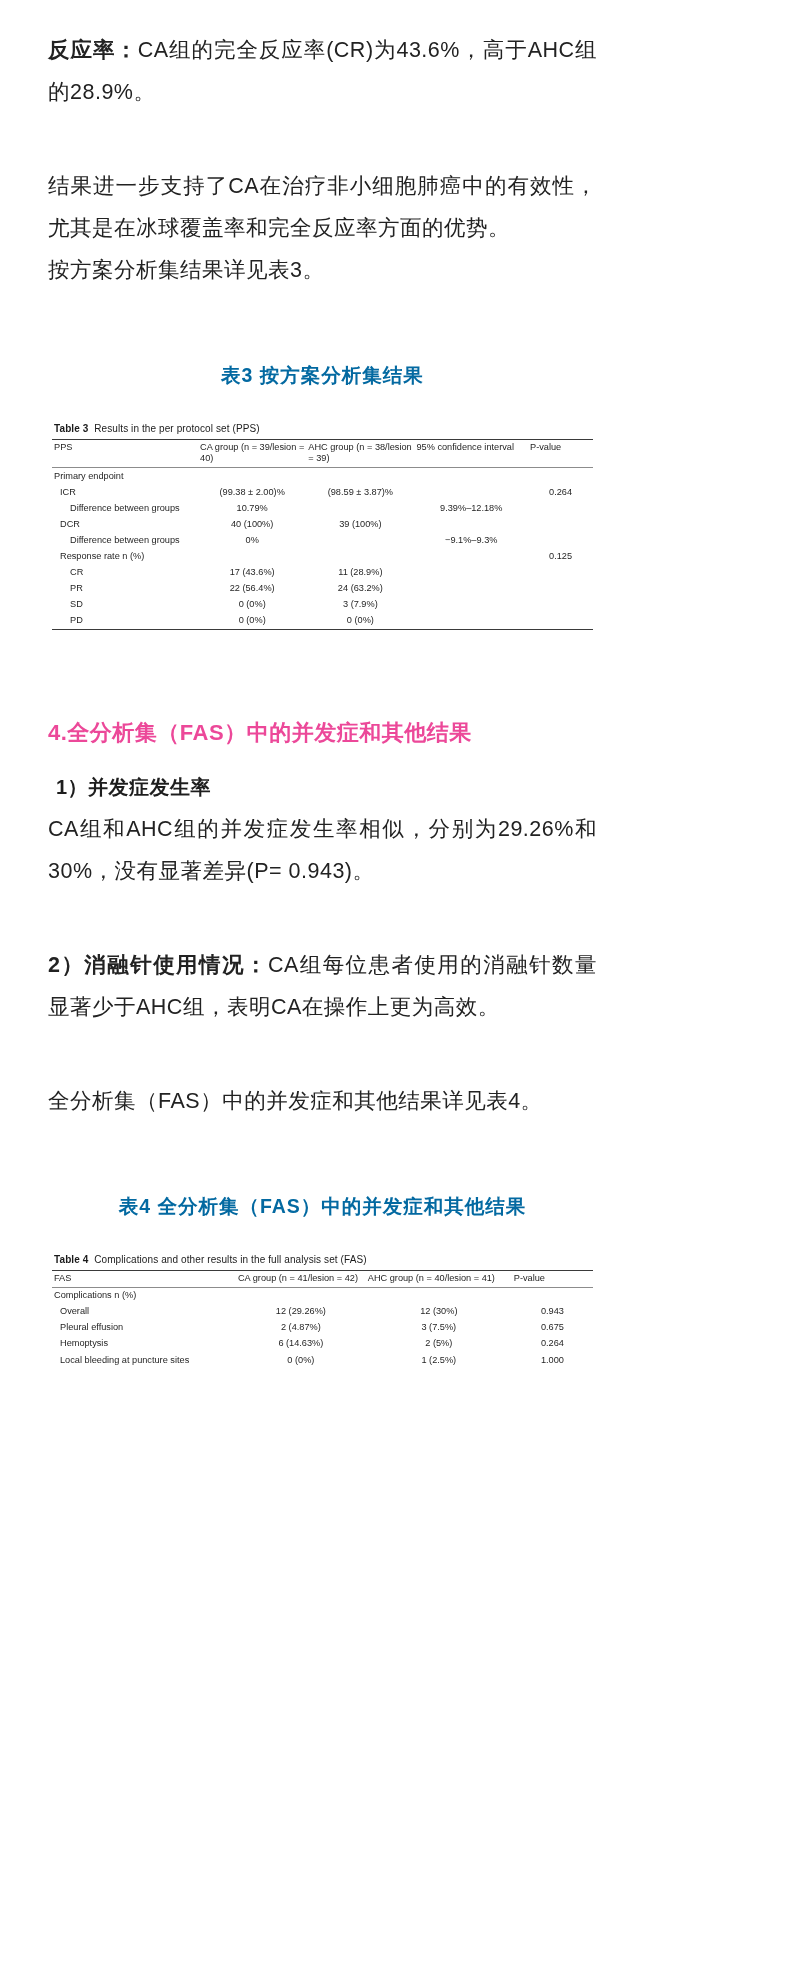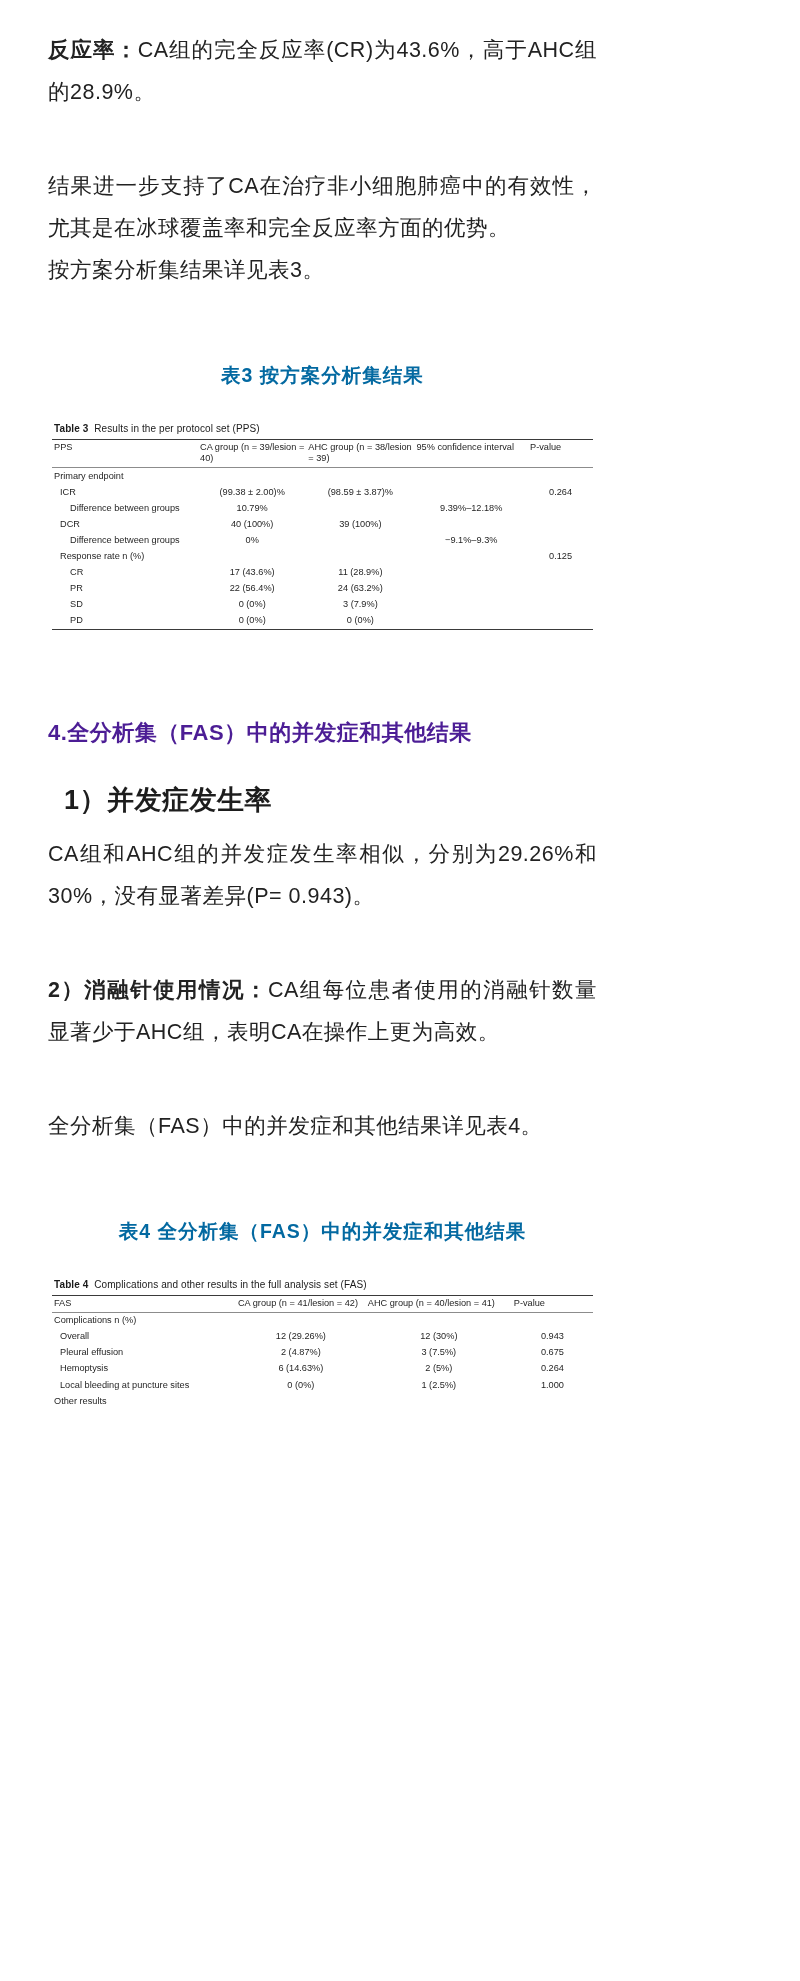--- a/index.html
+++ b/index.html
@@ -39,31 +39,31 @@
     color: #0369a1;
     font-weight: bold;
     font-size: 19.5px;
     letter-spacing: 1px;
     text-align: center;
     margin: 0;
   }
 
   
   .section-heading {
-    color: #4c1d95;
+    color: #ec4899;
     font-weight: bold;
     font-size: 22px;
     letter-spacing: 0.5px;
     margin: 0;
   }
   .sub-heading {
     font-weight: bold;
-    font-size: 27px;
+    font-size: 20px;
     color: #1d1d1d;
-    margin: 16px;
+    margin: 8px;
     letter-spacing: 0.5px;
   }
 
   
   .jtable-wrap {
     padding: 0 4px;
   }
   .jtable-title {
     font-size: 10px;
     color: #1a1a1a;
@@ -276,23 +276,17 @@
             <td>6 (14.63%)</td>
             <td>2 (5%)</td>
             <td>0.264</td>
           </tr>
         <tr>
             <td class="lbl ind1">Local bleeding at puncture sites</td>
             <td>0 (0%)</td>
             <td>1 (2.5%)</td>
             <td>1.000</td>
           </tr>
-        <tr>
-            <td class="lbl">Other results</td>
-            <td></td>
-            <td></td>
-            <td></td>
-          </tr>
       </tbody>
     </table>
   </div>
 
 </div>
 
 </body></html>

